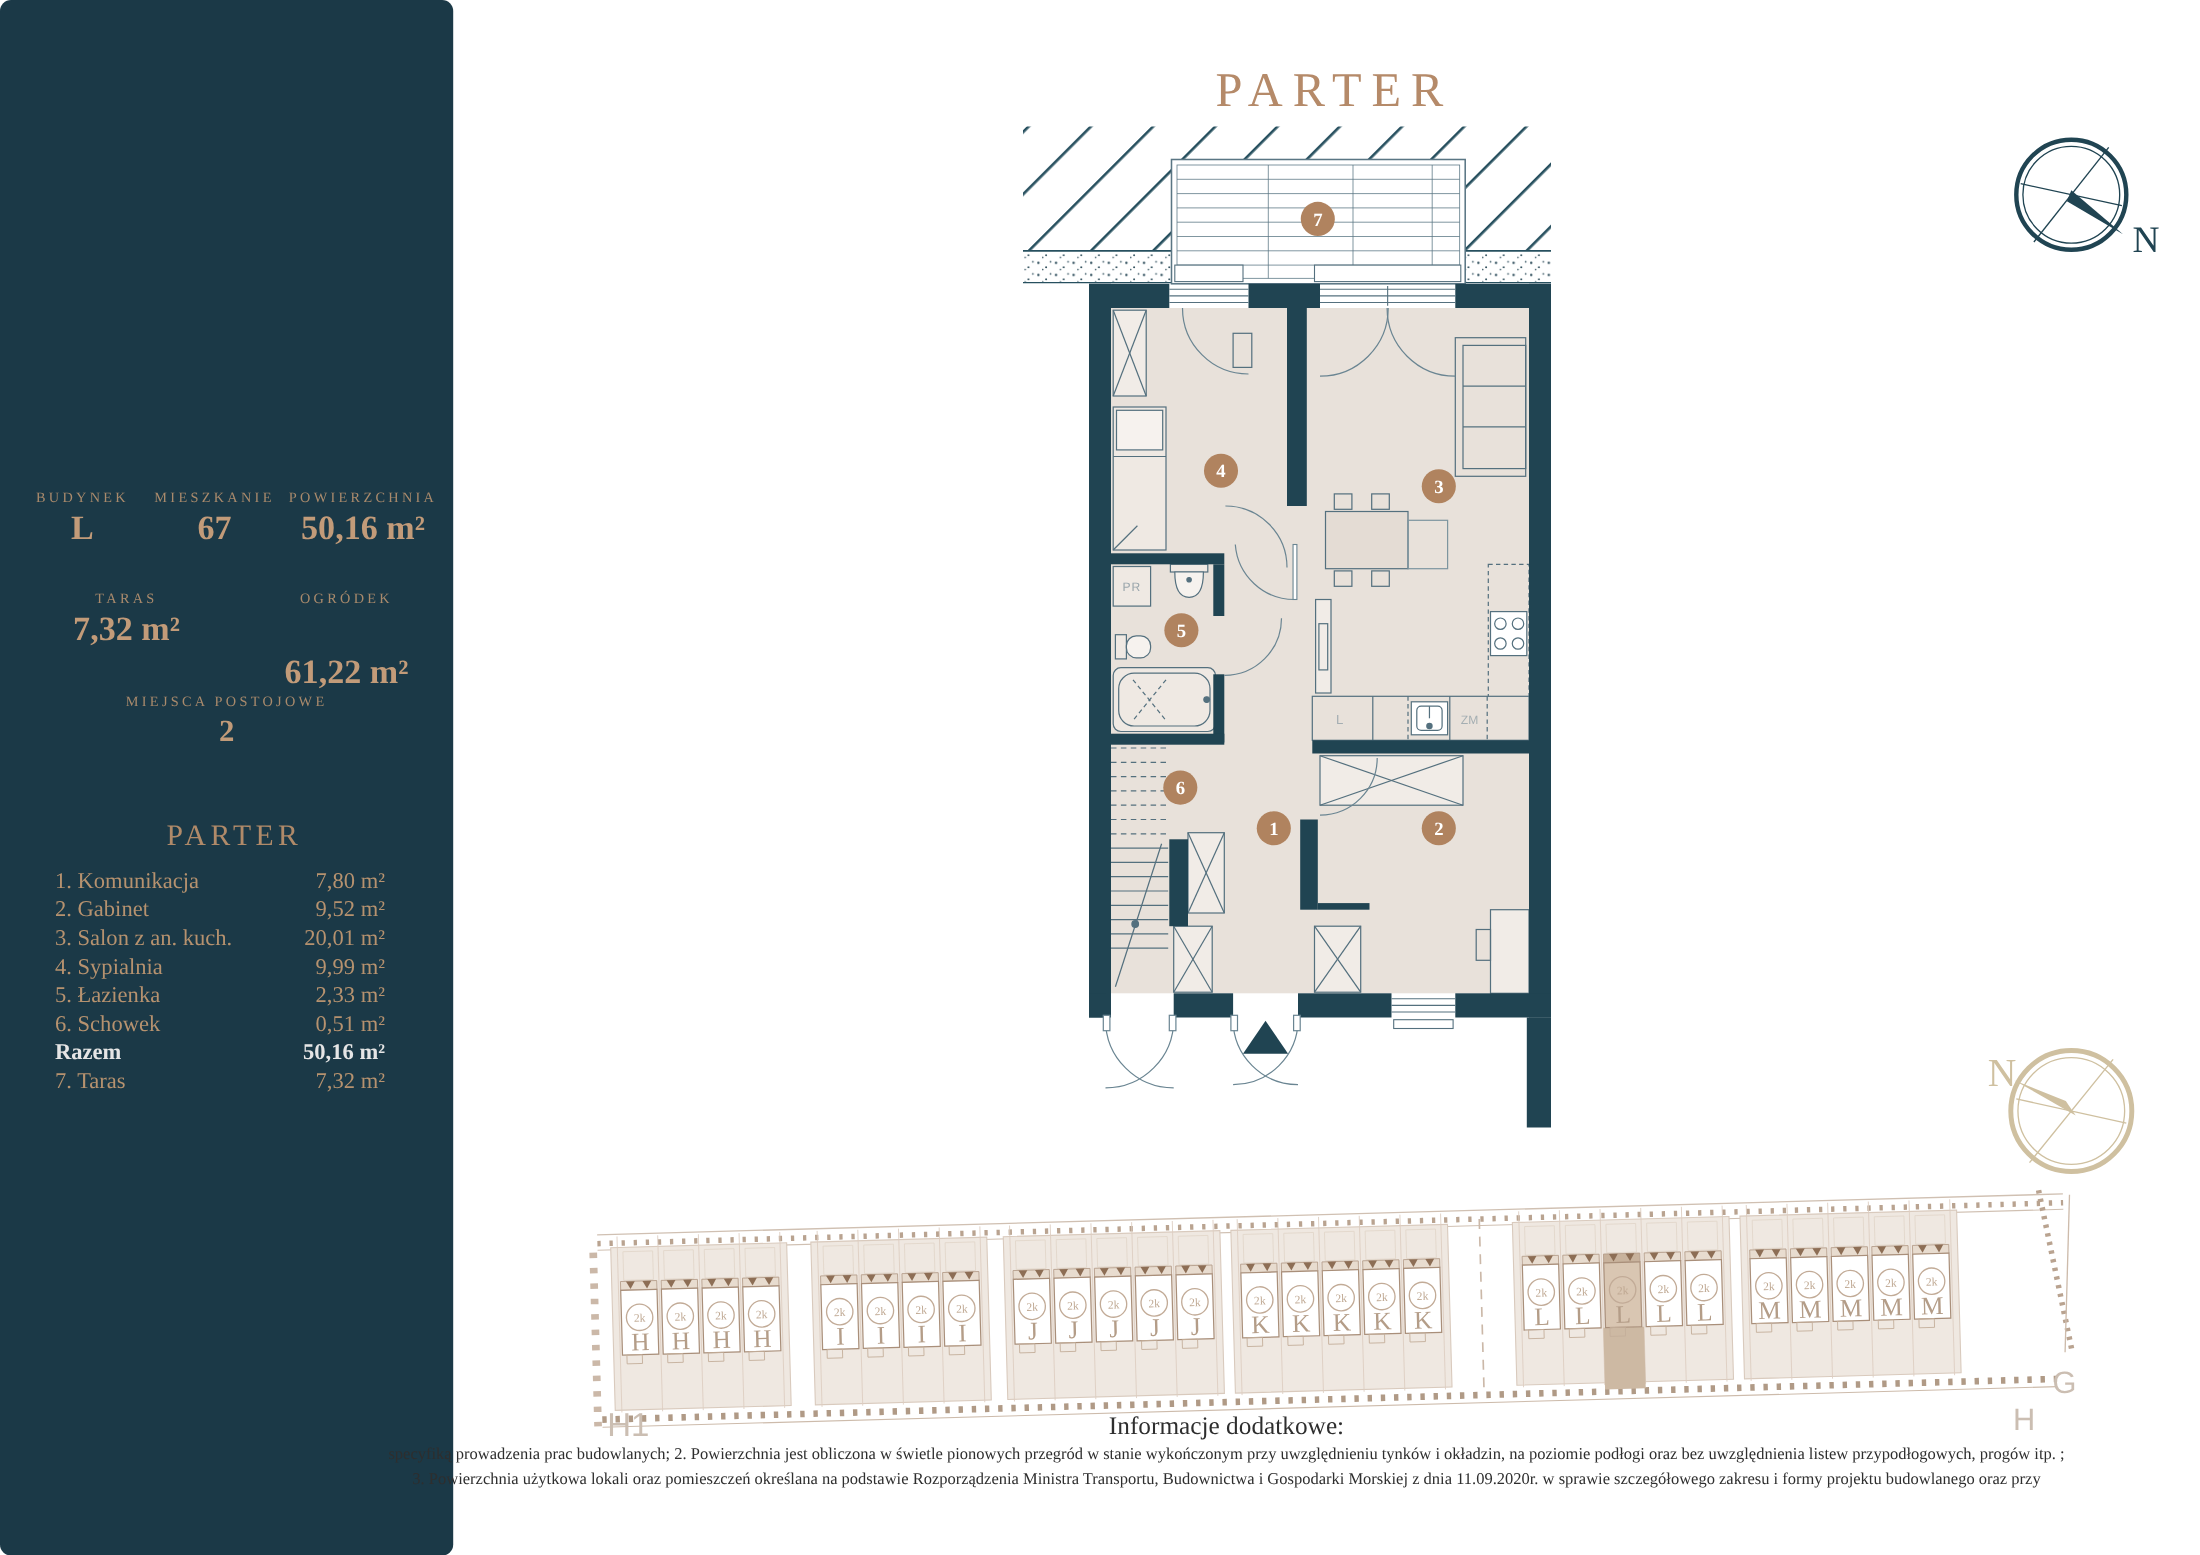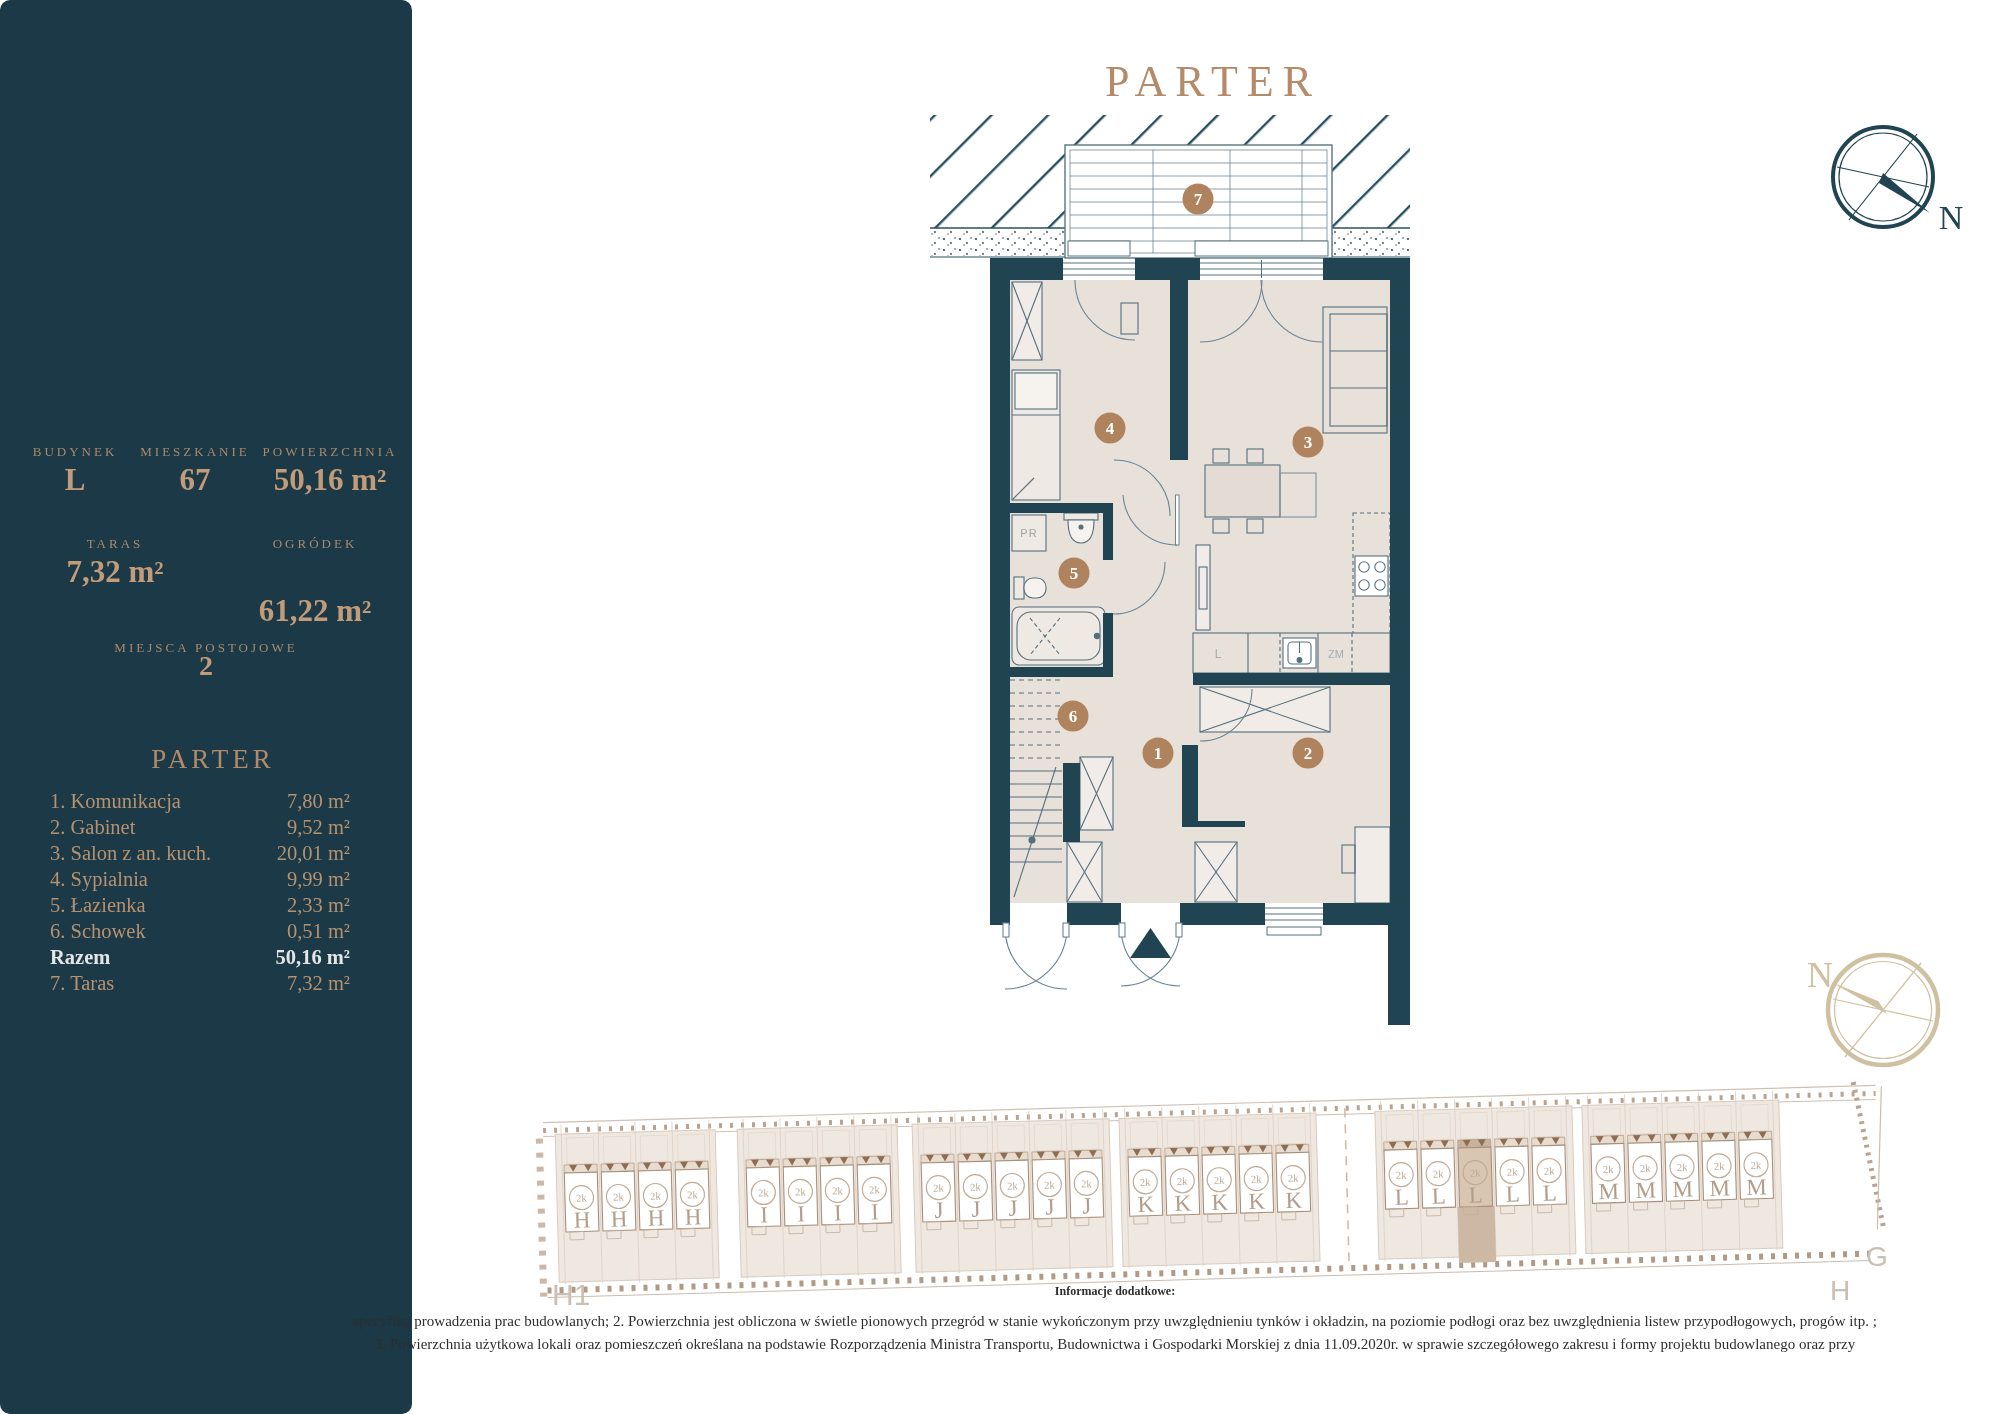--- a/index.html
+++ b/index.html
@@ -14,21 +14,21 @@
   .room-list{position:absolute;left:50px;top:788px;width:300px;}
   .room-row{display:flex;justify-content:space-between;font-size:20.5px;color:#b5real;
             color:#b6926f;line-height:26px;align-items:center;}
   .room-row .nm{text-align:left;}
   .room-row .ar{text-align:right;}
   .room-row.total{font-weight:700;color:#e5e5e5;}
   
   .plan-title{position:absolute;left:1063px;top:56px;width:300px;text-align:center;
               font-size:44px;letter-spacing:9px;color:#b58a69;}
   .notes{position:absolute;left:285px;top:1284px;width:1660px;text-align:center;color:#2e2e2e;}
-  .notes .nt{font-size:12px;font-weight:700;margin-bottom:11px;}
+  .notes .nt{font-size:23px;font-weight:400;margin-bottom:1px;}
   .notes .nl{font-size:15px;line-height:23px;white-space:nowrap;}
   svg text{font-family:"Liberation Serif",serif;}
   .sans{font-family:"Liberation Sans",sans-serif;}
 </style>
 </head>
 <body>
 
 <div class="page">
 
   <div class="sidebar">
@@ -37,21 +37,21 @@
     <div class="sb-abs sb-label" style="left:135px;top:444px;width:120px;">MIESZKANIE</div>
     <div class="sb-abs sb-value" style="left:135px;top:462px;width:120px;">67</div>
     <div class="sb-abs sb-label" style="left:250px;top:444px;width:160px;">POWIERZCHNIA</div>
     <div class="sb-abs sb-value" style="left:250px;top:462px;width:160px;">50,16 m²</div>
 
     <div class="sb-abs sb-label" style="left:45px;top:536px;width:140px;">TARAS</div>
     <div class="sb-abs sb-value" style="left:45px;top:554px;width:140px;">7,32 m²</div>
     <div class="sb-abs sb-label" style="left:235px;top:536px;width:160px;">OGRÓDEK</div>
     <div class="sb-abs sb-value" style="left:235px;top:554px;width:160px;margin-top:39px;">61,22 m²</div>
 
-    <div class="sb-abs sb-label" style="left:56px;top:630px;width:300px;margin-top:10px;">MIEJSCA POSTOJOWE</div>
+    <div class="sb-abs sb-label" style="left:56px;top:630px;width:300px;">MIEJSCA POSTOJOWE</div>
     <div class="sb-abs sb-value" style="left:56px;top:650px;width:300px;font-size:28px;">2</div>
 
     <div class="sb-abs sb-heading" style="left:63px;top:744px;width:300px;">PARTER</div>
 
     <div class="room-list">
       <div class="room-row">
           <span class="nm">1. Komunikacja</span>
           <span class="ar">7,80 m²</span>
         </div>
       <div class="room-row">

